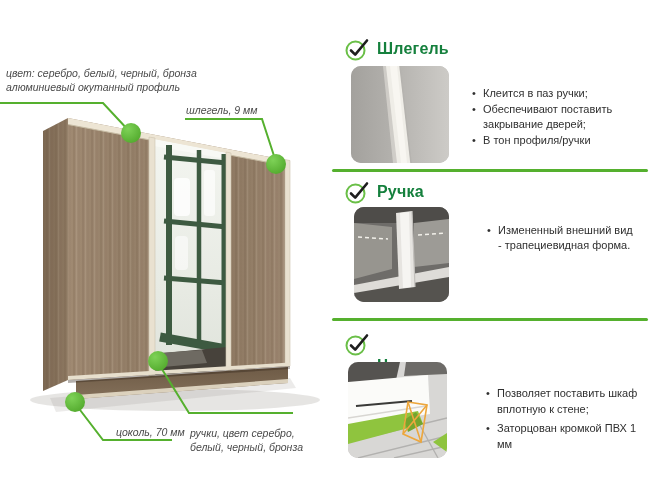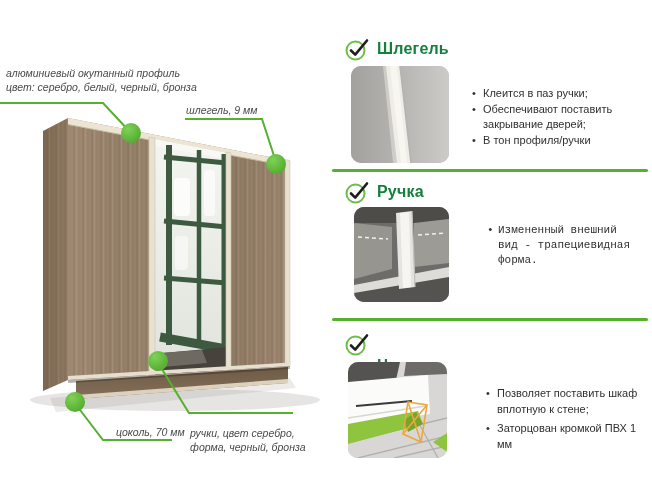--- a/index.html
+++ b/index.html
@@ -134,27 +134,27 @@
 
     <g fill="url(#dotGrad)">
       <circle cx="131" cy="133" r="10"></circle>
       <circle cx="276" cy="164" r="10"></circle>
       <circle cx="158" cy="361" r="10"></circle>
       <circle cx="75" cy="402" r="10"></circle>
     </g>
   </svg>
 
   <div class="callout" style="left:6px;top:67px;">
+    <div>цвет: серебро, белый, черный, бронза</div>
     <div>алюминиевый окутанный профиль</div>
-    <div>цвет: серебро, белый, черный, бронза</div>
   </div>
   <div class="callout" style="left:186px;top:104px;">шлегель, 9 мм</div>
   <div class="callout" style="left:190px;top:385px;margin-top:42px;">
     <div>ручки, цвет серебро,</div>
-    <div>форма, черный, бронза</div>
+    <div>белый, черный, бронза</div>
   </div>
   <div class="callout" style="left:116px;top:426px;">цоколь, 70 мм</div>
 
   <svg class="sec-check" style="left:344px;top:36px;" viewBox="0 0 26 26">
     <circle cx="11.5" cy="14.5" r="9" fill="none" stroke="#6abf47" stroke-width="2"></circle>
     <path d="M7 14.5 L11.2 18.7 L23 4.5" fill="none" stroke="#1e1e1e" stroke-width="2.6" stroke-linecap="round" stroke-linejoin="round"></path>
   </svg>
   <div class="sec-title" style="left:377px;top:40px;">Шлегель</div>
 
   <div class="photo" style="left:351px;top:66px;width:98px;height:97px;">
@@ -197,21 +197,21 @@
       <polygon points="60,16 95,12 95,56 60,60" fill="#9d9b96"></polygon>
       <path d="M64 28 L92 26" stroke="#f2f0ea" stroke-width="1.5" stroke-dasharray="4 3" fill="none"></path>
       <polygon points="0,78 95,60 95,74 0,95" fill="#dedcd8"></polygon>
       <polygon points="0,86 95,70 95,95 0,95" fill="#55534f"></polygon>
       <polygon points="42,6 58,4 61,80 45,82" fill="#e6e4e0"></polygon>
       <polygon points="46,6 55,5 57,80 49,81" fill="#f6f5f2"></polygon>
       <path d="M58 4 L61 80" stroke="#c2c0bc" stroke-width="1.2" fill="none"></path>
     </svg>
   </div>
 
-  <ul class="bullets" style="left:487px;top:223px;width:150px;font-family:Liberation Mono, monospace;">
+  <ul class="bullets" style="left:487px;top:223px;width:150px;">
     <li>Измененный внешний вид - трапециевидная форма.</li>
   </ul>
 
   <div class="divider" style="top:318px;"></div>
 
   <svg class="sec-check" style="left:344px;top:331px;" viewBox="0 0 26 26">
     <circle cx="11.5" cy="14.5" r="9" fill="none" stroke="#6abf47" stroke-width="2"></circle>
     <path d="M7 14.5 L11.2 18.7 L23 4.5" fill="none" stroke="#1e1e1e" stroke-width="2.6" stroke-linecap="round" stroke-linejoin="round"></path>
   </svg>
   <div class="sec-title" style="left:377px;top:335px;margin-top:22px;">Цоколь</div>

